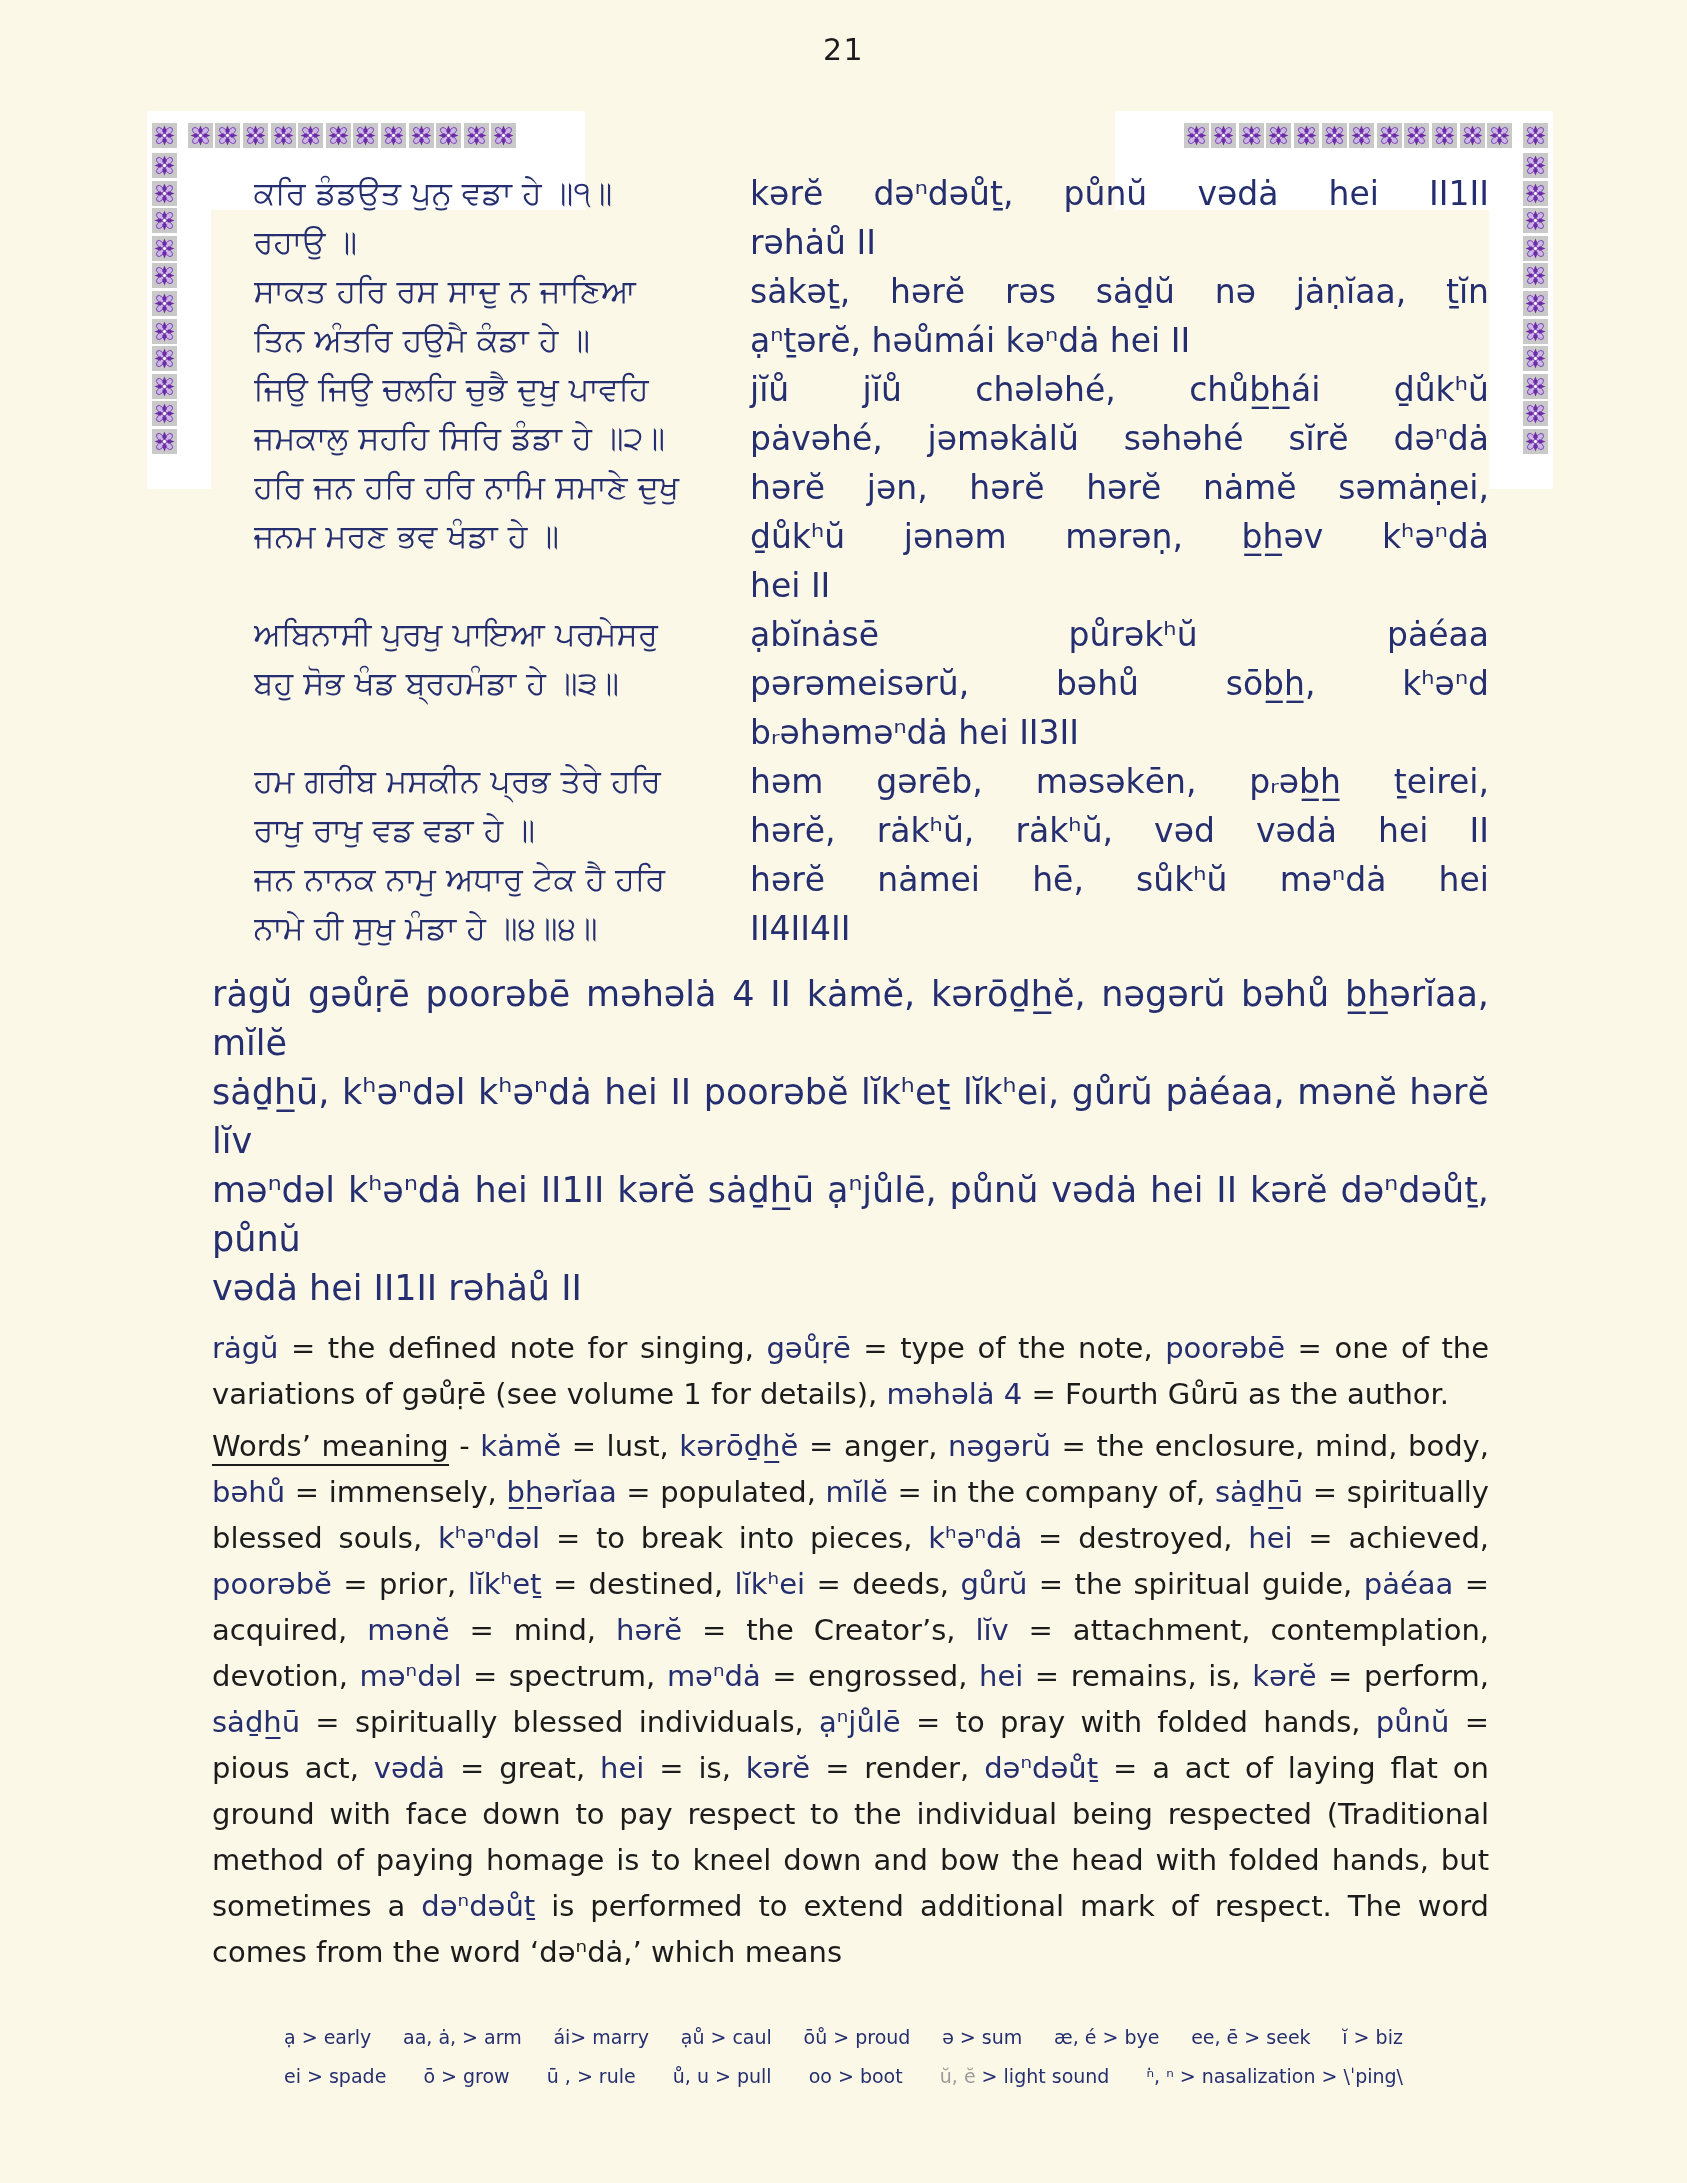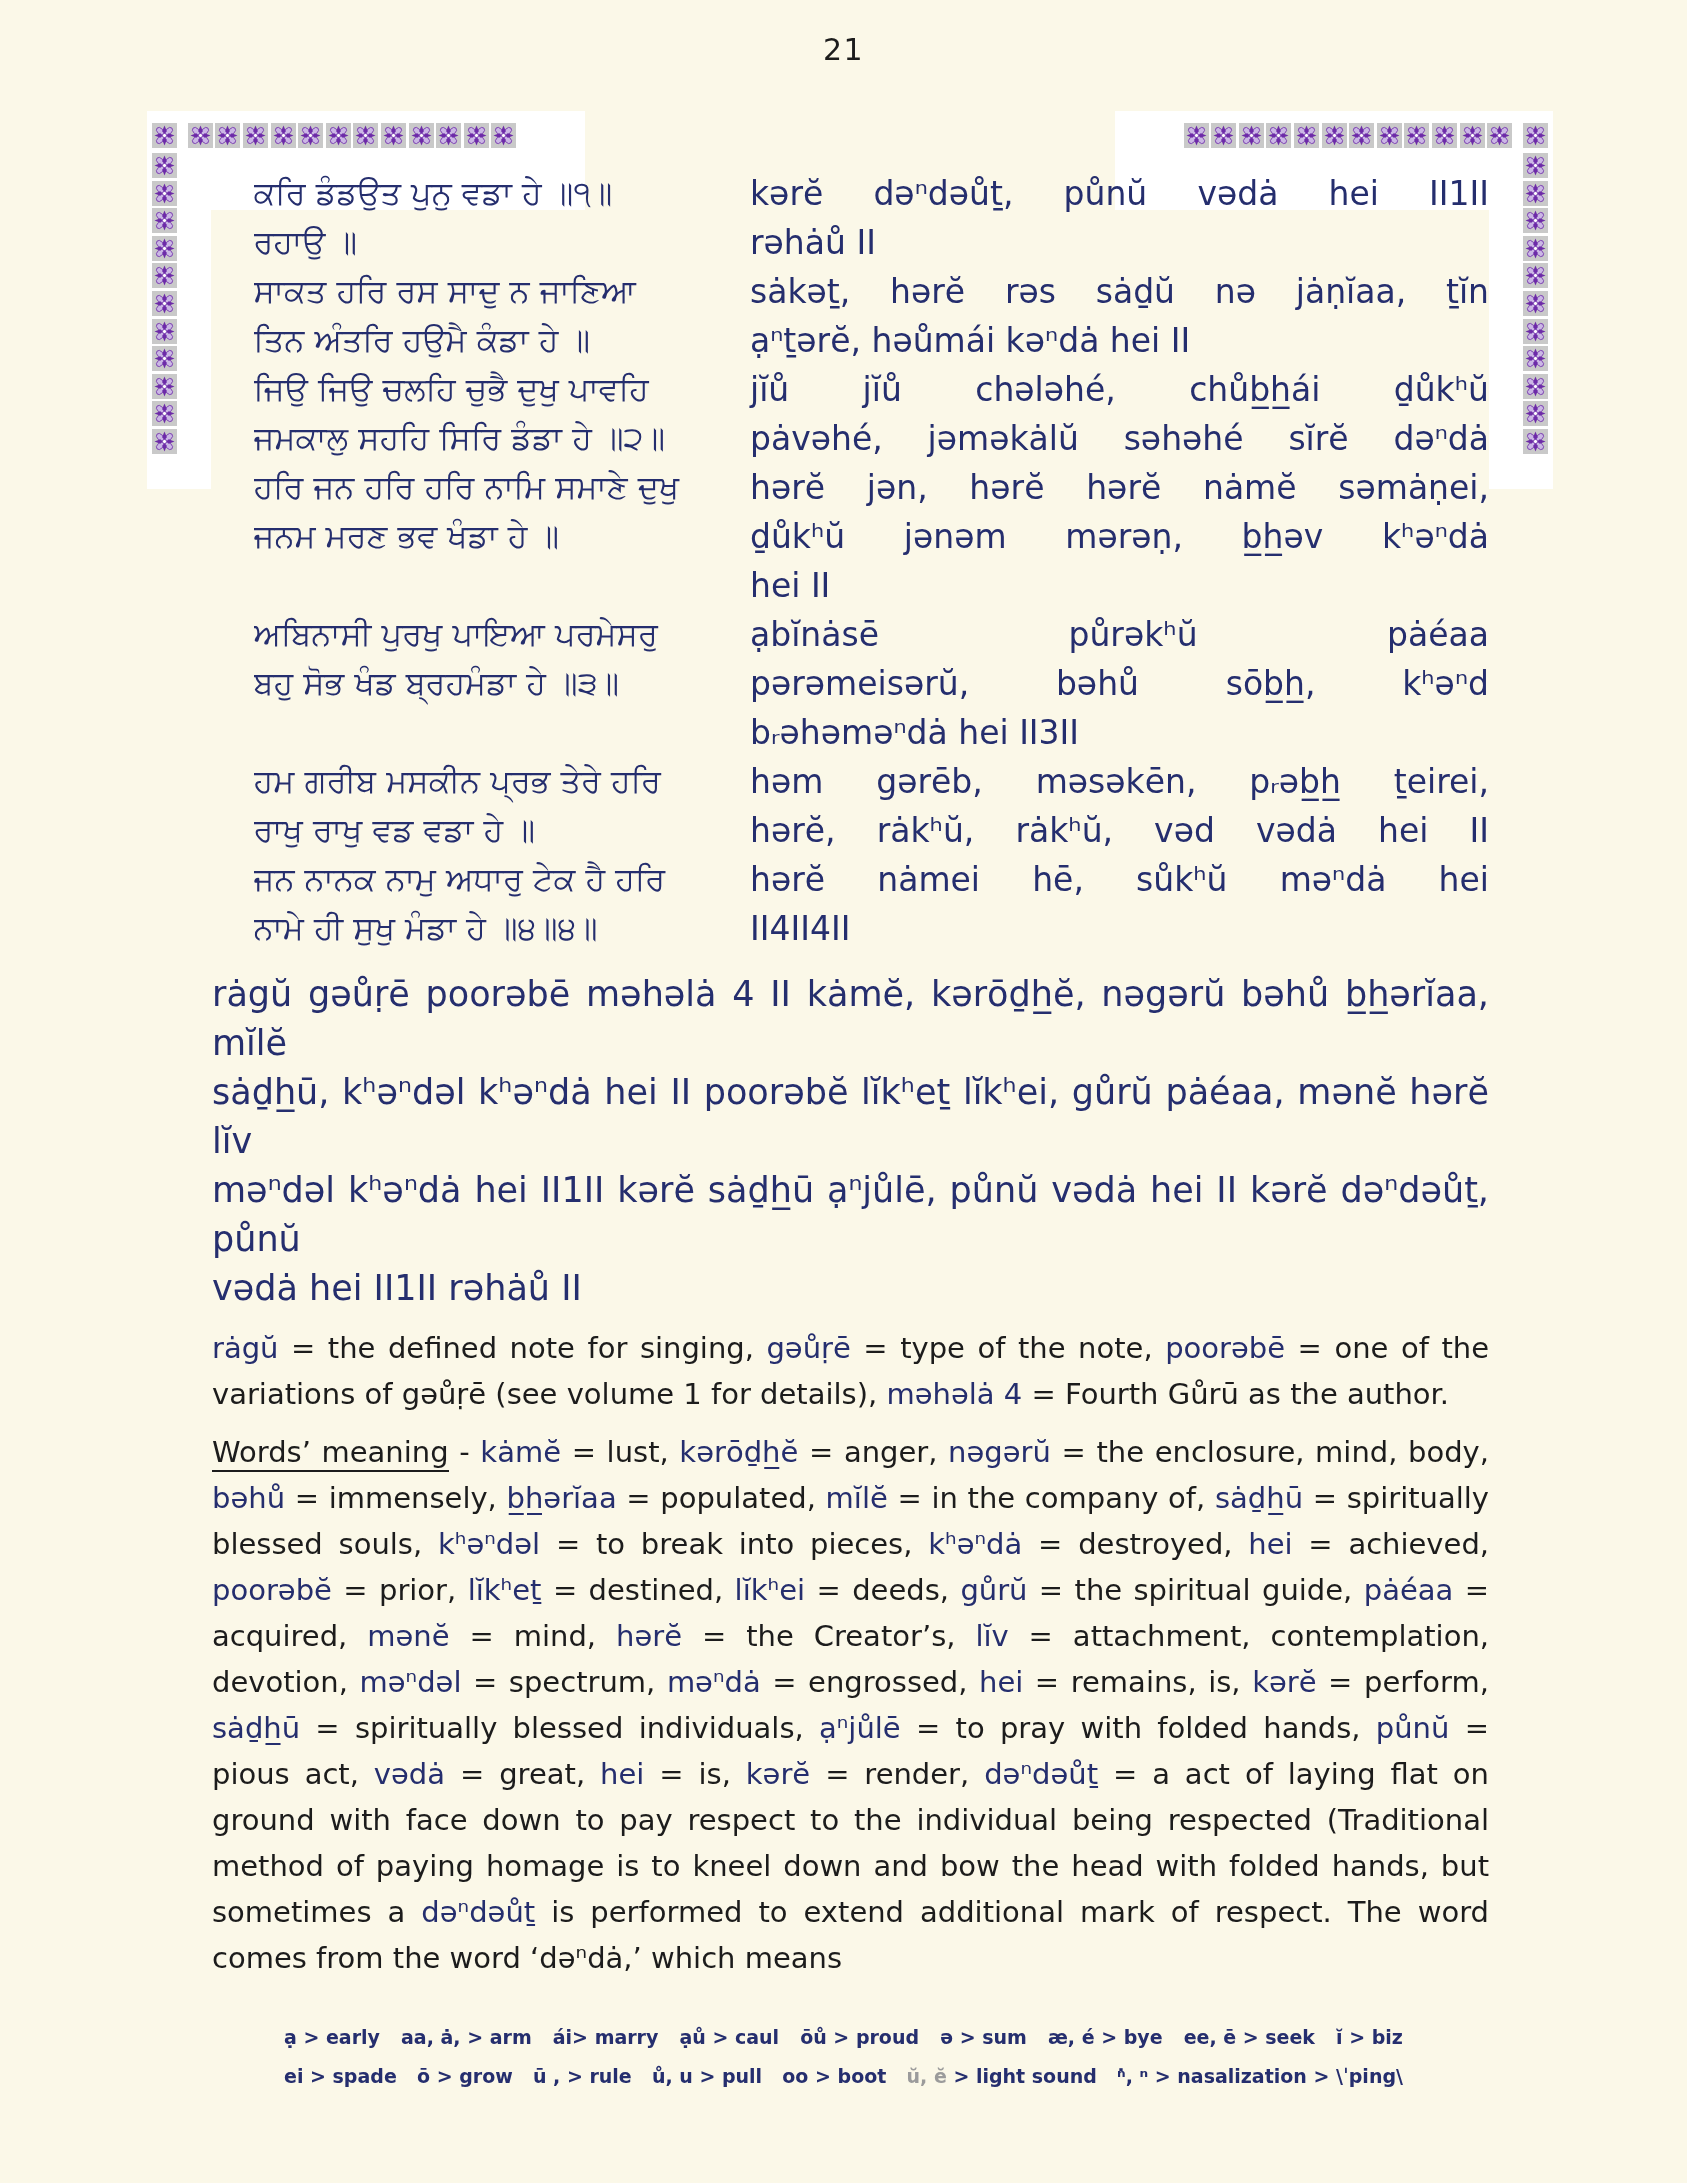--- a/index.html
+++ b/index.html
@@ -48,28 +48,28 @@
     font-size:33px;line-height:49px;color:var(--ink-navy,#252E6E);
     text-align:justify;
   }
   .tline.stretch{text-align-last:justify;}
   .para{margin:0;color:var(--ink-black,#1C1C1C);}
   .translit-para{margin-top:17px;}
   .pline{font-size:35px;line-height:49px;color:var(--ink-navy,#252E6E);text-align:justify;}
   .pline.stretch{text-align-last:justify;}
   .prose{font-size:29px;line-height:46px;text-align:justify;}
   .rag-para{margin-top:12px;}
-  .words-para{margin-top:12px;}
+  .words-para{margin-top:6px;}
   .seg-blue{color:var(--ink-navy,#252E6E);}
   .seg-gray{color:var(--ink-gray,#9B9B9B);}
   .seg-ul{border-bottom:2.6px solid var(--ink-black,#1C1C1C);padding-bottom:1.3px;}
   
   .legend{position:absolute;left:284px;right:284px;top:2026px;}
   .lrow{display:flex;justify-content:space-between;align-items:baseline;
-        font-size:19px;color:var(--ink-navy,#252E6E);margin-bottom:17px;font-weight:bold;}
+        font-size:19px;color:var(--ink-navy,#252E6E);margin-bottom:17px;}
   .litem{white-space:nowrap;}
 </style>
 </head>
 <body>
 
 <div class="page">
 
   <div class="page-number">21</div>
 
   <div class="ornament left">

